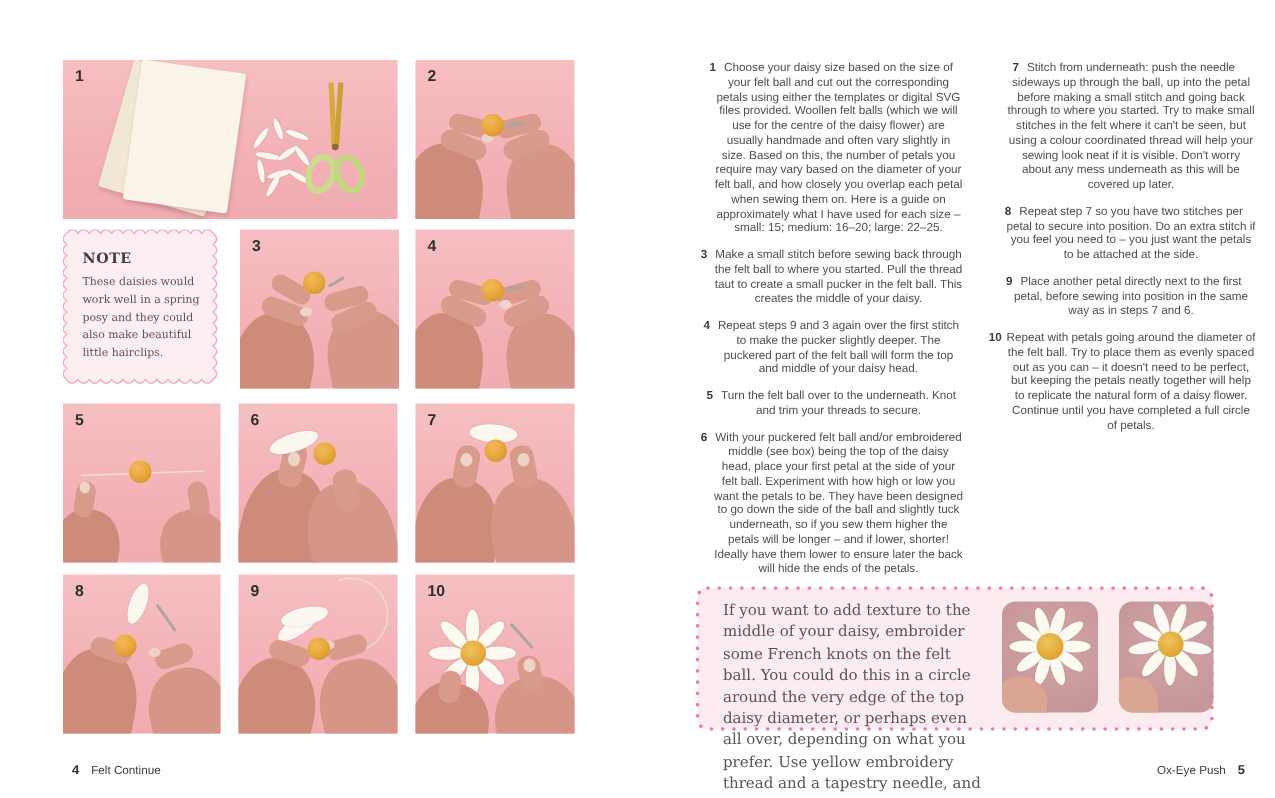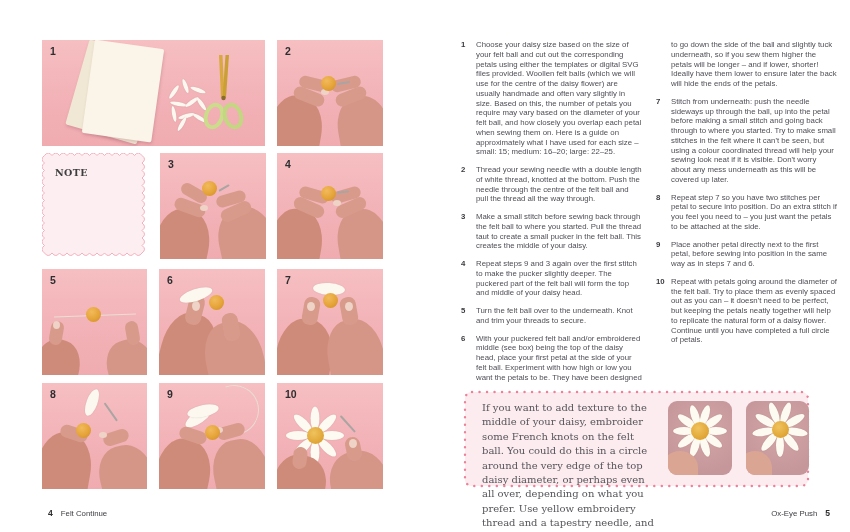--- a/index.html
+++ b/index.html
@@ -42,21 +42,21 @@
   .footer{position:absolute;top:508px;font-size:7.8px;color:#3c3c42;}
   .footer b{font-size:8.6px;margin-right:8px;color:#2e2e30;}
   .footer.fr{right:20px;text-align:right;}
   .footer.fr b{margin-right:0;margin-left:8px;}
   .footer.fl{left:48px;}
 
   
   .steps{position:absolute;left:36px;top:40px;width:376px;height:347px;
          column-count:2;column-gap:14px;column-fill:auto;overflow:hidden;}
   .step{margin:0 0 8px 0;padding-left:15px;text-indent:-15px;font-size:7.8px;line-height:9.75px;
-        color:#4e4e56;orphans:1;widows:1;}
+        color:#4e4e56;orphans:1;widows:1;text-align:center;}
   .stepnum{display:inline-block;width:15px;text-indent:0;font-weight:bold;color:#3a3a40;}
 
   
   .texturebox{position:absolute;left:37px;top:389px;width:349px;height:100px;}
   .tb-bg{position:absolute;left:3px;top:3px;right:3px;bottom:3px;background:#fdecef;border-radius:6px;}
   .texturebox>svg{position:absolute;left:0;top:0;}
   .tb-text{position:absolute;left:20px;top:12px;width:172px;font-family:"DejaVu Serif",serif;}
   .tb-title{font-size:10.5px;font-weight:bold;letter-spacing:.4px;color:#48484c;margin:0 0 3px 0;}
   .tb-body{font-size:10px;line-height:1.44;color:#55555a;margin:0;}
   .tb-photo{position:absolute;top:12px;height:74px;border-radius:9px;overflow:hidden;
@@ -107,20 +107,21 @@
       <div class="needle" style="left:60px;top:42px;width:13px;transform:rotate(-10deg);"></div>
       <div class="ball" style="left:44px;top:36px;width:15px;height:15px;"></div>
     </div>
 
     <div class="notebox">
       <svg id="note-scallop" width="106" height="106">
         <path id="note-scallop-path" fill="#fdeff1" stroke="#f4afbd" stroke-width="1" d="M 2.5 2.5 q 3.75 -5 7.5 0 q 3.75 -5 7.5 0 q 3.75 -5 7.5 0 q 3.75 -5 7.5 0 q 3.75 -5 7.5 0 q 3.75 -5 7.5 0 q 3.75 -5 7.5 0 q 3.75 -5 7.5 0 q 3.75 -5 7.5 0 q 3.75 -5 7.5 0 q 3.75 -5 7.5 0 q 3.75 -5 7.5 0 q 3.75 -5 7.5 0 q 5 3.75 0 7.5 q 5 3.75 0 7.5 q 5 3.75 0 7.5 q 5 3.75 0 7.5 q 5 3.75 0 7.5 q 5 3.75 0 7.5 q 5 3.75 0 7.5 q 5 3.75 0 7.5 q 5 3.75 0 7.5 q 5 3.75 0 7.5 q 5 3.75 0 7.5 q 5 3.75 0 7.5 q 5 3.75 0 7.5 q -3.75 5 -7.5 0 q -3.75 5 -7.5 0 q -3.75 5 -7.5 0 q -3.75 5 -7.5 0 q -3.75 5 -7.5 0 q -3.75 5 -7.5 0 q -3.75 5 -7.5 0 q -3.75 5 -7.5 0 q -3.75 5 -7.5 0 q -3.75 5 -7.5 0 q -3.75 5 -7.5 0 q -3.75 5 -7.5 0 q -3.75 5 -7.5 0 q -5 -3.75 0 -7.5 q -5 -3.75 0 -7.5 q -5 -3.75 0 -7.5 q -5 -3.75 0 -7.5 q -5 -3.75 0 -7.5 q -5 -3.75 0 -7.5 q -5 -3.75 0 -7.5 q -5 -3.75 0 -7.5 q -5 -3.75 0 -7.5 q -5 -3.75 0 -7.5 q -5 -3.75 0 -7.5 q -5 -3.75 0 -7.5 q -5 -3.75 0 -7.5 Z"></path>
       </svg>
       <div class="note-inner">
         <p class="note-title">NOTE</p>
+        <p class="note-body">These daisies would work well in a spring posy and they could also make beautiful little hairclips.</p>
       </div>
     </div>
 
     <div class="photo" style="left:160px;top:153px;width:106px;height:106px">
       <span class="pnum">3</span>
       <div class="palm" style="left:-6px;bottom:-30px;width:54px;height:80px;transform:rotate(12deg);"></div>
       <div class="finger" style="left:20px;top:34px;width:28px;height:12px;transform:rotate(30deg);"></div>
       <div class="finger" style="left:14px;top:48px;width:32px;height:13px;transform:rotate(20deg);"></div>
       <div class="nail" style="left:40px;top:52px;width:8px;height:6px;"></div>
       <div class="palm r" style="right:-10px;bottom:-26px;width:56px;height:78px;transform:rotate(-12deg);"></div>
@@ -225,21 +226,20 @@
 
     <div class="footer fl">
       <b>4</b><span>Felt Continue</span>
     </div>
   </div>
 
   <div class="page right">
 
     <div class="steps">
       <p class="step"><span class="stepnum">1</span><span>Choose your daisy size based on the size of your felt ball and cut out the corresponding petals using either the templates or digital SVG files provided. Woollen felt balls (which we will use for the centre of the daisy flower) are usually handmade and often vary slightly in size. Based on this, the number of petals you require may vary based on the diameter of your felt ball, and how closely you overlap each petal when sewing them on. Here is a guide on approximately what I have used for each size – small: 15; medium: 16–20; large: 22–25.</span></p>
-      <p class="step"><span class="stepnum">2</span><span>Thread your sewing needle with a double length of white thread, knotted at the bottom. Push the needle through the centre of the felt ball and pull the thread all the way through.</span></p>
       <p class="step"><span class="stepnum">3</span><span>Make a small stitch before sewing back through the felt ball to where you started. Pull the thread taut to create a small pucker in the felt ball. This creates the middle of your daisy.</span></p>
       <p class="step"><span class="stepnum">4</span><span>Repeat steps 9 and 3 again over the first stitch to make the pucker slightly deeper. The puckered part of the felt ball will form the top and middle of your daisy head.</span></p>
       <p class="step"><span class="stepnum">5</span><span>Turn the felt ball over to the underneath. Knot and trim your threads to secure.</span></p>
       <p class="step"><span class="stepnum">6</span><span>With your puckered felt ball and/or embroidered middle (see box) being the top of the daisy head, place your first petal at the side of your felt ball. Experiment with how high or low you want the petals to be. They have been designed to go down the side of the ball and slightly tuck underneath, so if you sew them higher the petals will be longer – and if lower, shorter! Ideally have them lower to ensure later the back will hide the ends of the petals.</span></p>
       <p class="step"><span class="stepnum">7</span><span>Stitch from underneath: push the needle sideways up through the ball, up into the petal before making a small stitch and going back through to where you started. Try to make small stitches in the felt where it can't be seen, but using a colour coordinated thread will help your sewing look neat if it is visible. Don't worry about any mess underneath as this will be covered up later.</span></p>
       <p class="step"><span class="stepnum">8</span><span>Repeat step 7 so you have two stitches per petal to secure into position. Do an extra stitch if you feel you need to – you just want the petals to be attached at the side.</span></p>
       <p class="step"><span class="stepnum">9</span><span>Place another petal directly next to the first petal, before sewing into position in the same way as in steps 7 and 6.</span></p>
       <p class="step"><span class="stepnum">10</span><span>Repeat with petals going around the diameter of the felt ball. Try to place them as evenly spaced out as you can – it doesn't need to be perfect, but keeping the petals neatly together will help to replicate the natural form of a daisy flower. Continue until you have completed a full circle of petals.</span></p>
     </div>
 

